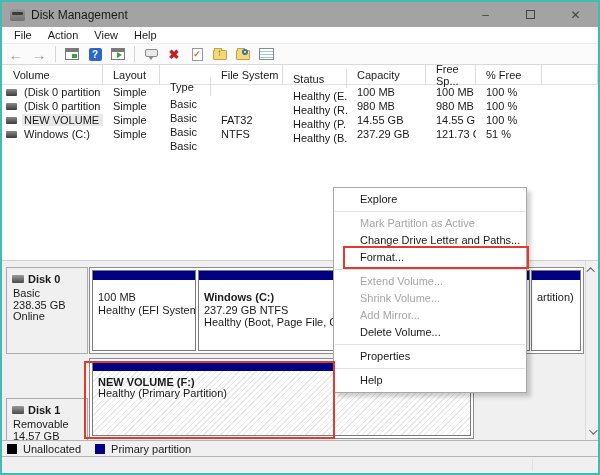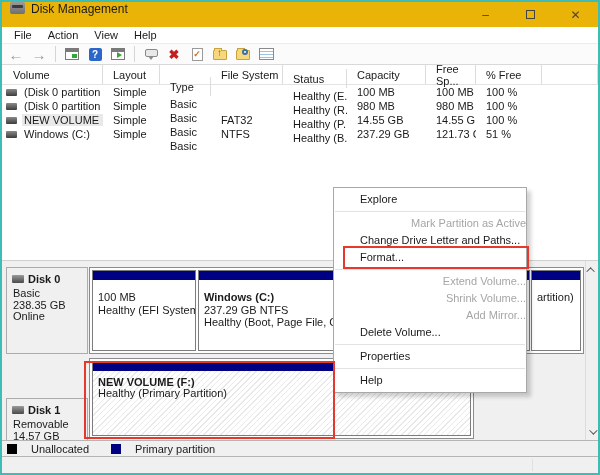--- a/index.html
+++ b/index.html
@@ -2,21 +2,21 @@
 <html><head>
 <meta charset="utf-8">
 <style>
   * { margin:0; padding:0; box-sizing:border-box; }
   html,body { width:600px; height:475px; font-family:"Liberation Sans", sans-serif; }
   .window{
     position:relative; width:600px; height:475px; background:#ffffff;
     border:2px solid #3fbcb4; overflow:hidden; font-size:11px; color:#1a1a1a;
   }
   
-  .titlebar{position:absolute;left:0;top:0;right:0;height:25px;background:#eab308;display:flex;}
+  .titlebar{position:absolute;left:0;top:0;right:0;height:25px;background:#a3a3a3;display:flex;align-items:center;}
   .app-icon{width:15px;height:12px;margin:0 6px 0 8px;background:linear-gradient(#9a9a9a,#6f6f6f);border-radius:2px;position:relative;}
   .app-icon::after{content:"";position:absolute;left:2px;right:2px;top:3px;height:3px;background:#3b3b3b;border-radius:1px;}
   .title-text{font-size:12px;}
   .win-controls{margin-left:auto;display:flex;height:100%;}
   .win-btn{width:45px;height:100%;display:flex;align-items:center;justify-content:center;color:#444;font-size:12px;cursor:default;}
   .max-glyph{width:9px;height:9px;border:1px solid #444;display:inline-block;}
   
   .menubar{position:absolute;left:0;top:25px;right:0;height:16px;background:#fff;display:flex;align-items:center;padding-left:4px;}
   .menu-item{padding:0 8px;font-size:11px;}
   
@@ -73,30 +73,30 @@
   .p-new .pbody{position:absolute;left:0;right:0;top:9px;bottom:0;background:repeating-linear-gradient(135deg,#ffffff 0 3px,#e9e9e9 3px 4px);}
   .p-new .plines{position:relative;padding-top:6px;}
   .p-new .pl{line-height:10.5px;}
   .vscroll{position:absolute;left:583px;top:0;width:13px;height:180px;background:#f0f0f0;border-left:1px solid #dcdcdc;}
   .sc-arrow{position:absolute;left:0;right:0;height:14px;display:flex;align-items:center;justify-content:center;}
   .sc-up{top:2px;} .sc-dn{bottom:2px;}
   .chev{width:6px;height:6px;border-left:1px solid #555;border-top:1px solid #555;}
   .chev.up{transform:rotate(45deg) translateY(2px);}
   .chev.dn{transform:rotate(225deg) translateY(2px);}
   
-  .legendbar{position:absolute;left:0;top:438px;right:0;height:17px;background:#f0f0f0;border:1px solid #b5b5b5;border-left:none;border-right:none;display:flex;align-items:center;padding-left:5px;gap:14px;}
+  .legendbar{position:absolute;left:0;top:438px;right:0;height:17px;background:#f0f0f0;border:1px solid #b5b5b5;border-left:none;border-right:none;display:flex;align-items:center;padding-left:5px;gap:6px;}
   .swatch{width:10px;height:10px;display:inline-block;flex:none;}
   .sw-unalloc{background:#000000;} .sw-primary{background:#000080;}
   .legend-label{margin-right:8px;}
   .statusbar{position:absolute;left:0;top:455px;right:0;bottom:0;background:#f0f0f0;}
   .status-div{position:absolute;left:530px;top:2px;bottom:2px;width:1px;background:#e0e0e0;}
   
   .ctxmenu{position:absolute;left:331px;top:185px;width:194px;background:#ffffff;border:1px solid #a8a8a8;box-shadow:4px 4px 4px rgba(0,0,0,0.18);padding:3px 0;z-index:10;}
   .ctx-item{height:17px;line-height:17px;padding-left:26px;white-space:nowrap;font-size:11px;color:#1a1a1a;}
-  .ctx-item.disabled{color:#a6a6a6;text-align:right;}
+  .ctx-item.disabled{color:#a6a6a6;}
   .ctx-sep{border-top:1px solid #e2e2e2;margin:3px 1px;}
   
   .red-box{position:absolute;border:2px solid #e6392e;z-index:20;background:transparent;}
   .rb-menu{left:341px;top:244px;width:186px;height:23px;}
   .rb-part{left:82px;top:359px;width:251px;height:78px;}
 </style>
 </head>
 <body>
 
 <div class="window">

